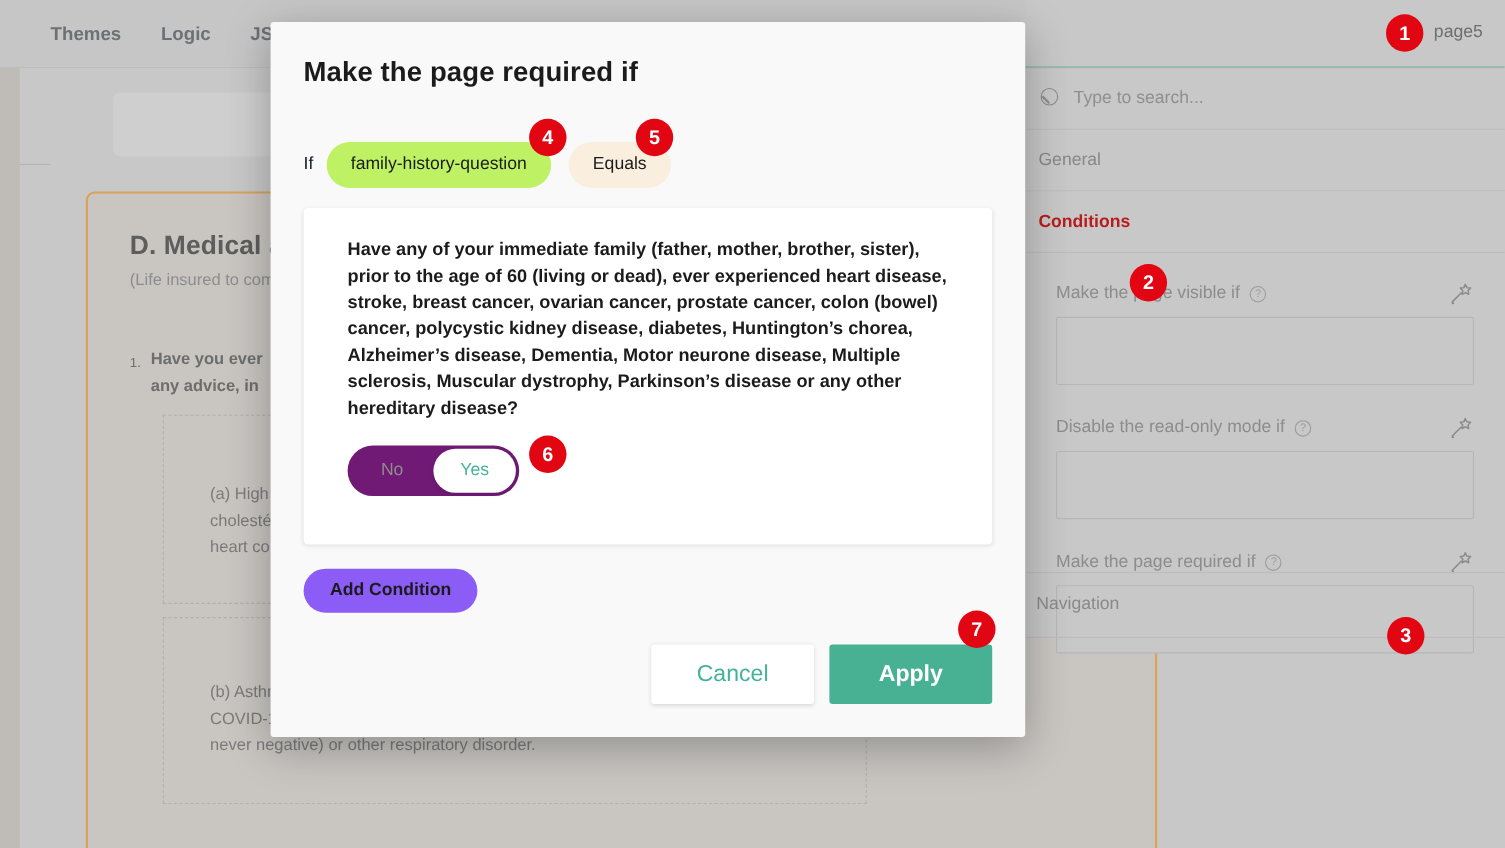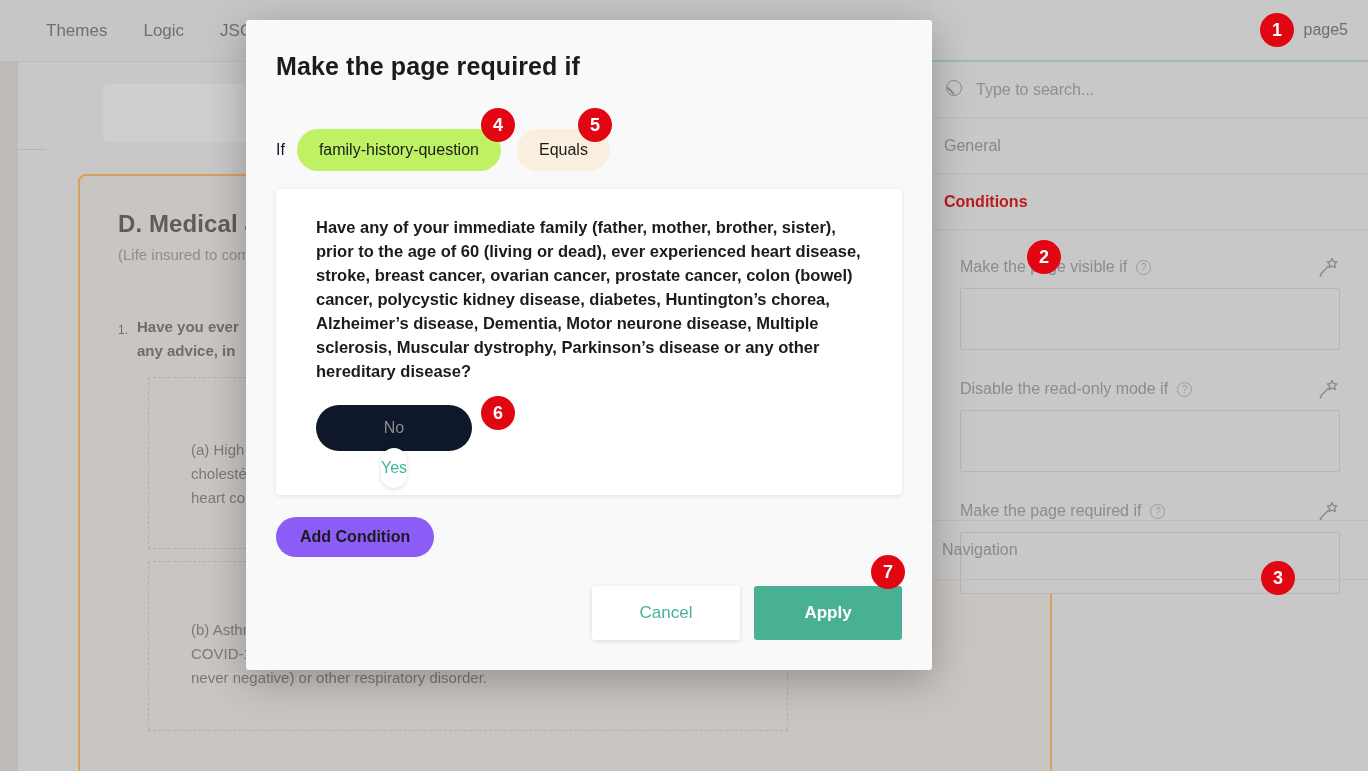--- a/index.html
+++ b/index.html
@@ -16,21 +16,21 @@
   .bg-layer {
     position: absolute; inset: 0;
     background: #c8c8c8;
   }
 
   
   .top-bar {
     position: absolute; left: 0; top: 0; width: 932px; height: 62px;
     background: #c6c6c6;
     border-bottom: 1px solid #bcbcbc;
-    display: flex; align-items: center;
+    display: flex; align-items: center; font-weight: bold;
   }
   .top-tab {
     font-size: 17px; color: #6b7175;
     padding: 0 18px; line-height: 62px;
     white-space: nowrap;
   }
   .top-tab:first-child { margin-left: 28px; }
 
   .bg-left-rail {
     position: absolute; left: 0; top: 62px; width: 18px; bottom: 0;
@@ -187,23 +187,23 @@
     box-shadow: 0 1px 4px rgba(0,0,0,.10);
     padding: 26px 40px 30px 40px;
     height: 306px;
   }
   .answer-q {
     font-size: 16.5px; line-height: 24px; color: #1b1b1b; font-weight: bold;
   }
   .toggle {
     margin-top: 22px;
     display: inline-flex; align-items: center;
-    background: #0f172a; border-radius: 24px;
+    background: #701a75; border-radius: 24px;
     height: 46px; padding: 3px;
-    position: relative; width: 156px; flex-direction: column;
+    position: relative; width: 156px;
   }
   .toggle-opt {
     flex: 1; text-align: center; font-size: 16px;
     line-height: 40px; border-radius: 22px; cursor: pointer;
   }
   .toggle-opt.off { color: #8d8d8d; }
   .toggle-opt.on {
     background: #ffffff; color: #44b39a;
     box-shadow: 0 1px 4px rgba(0,0,0,.14);
   }
@@ -217,21 +217,21 @@
     cursor: pointer;
   }
 
   .modal-actions {
     position: absolute; right: 30px; bottom: 30px;
     display: flex; gap: 14px; align-items: center;
   }
   .btn {
     height: 54px; min-width: 148px;
     display: flex; align-items: center; justify-content: center;
-    font-size: 17px; border-radius: 3px; cursor: pointer; text-align: right;
+    font-size: 21px; border-radius: 3px; cursor: pointer; text-align: right;
   }
   .btn.cancel { background: #ffffff; color: #44b39a; box-shadow: 0 1px 4px rgba(0,0,0,.13); }
   .btn.apply { background: #49b193; color: #ffffff; font-weight: bold; }
 
   
   .badge {
     position: absolute;
     width: 34px; height: 34px; border-radius: 50%;
     background: #e20613; color: #fff;
     font-size: 18px; font-weight: bold;

